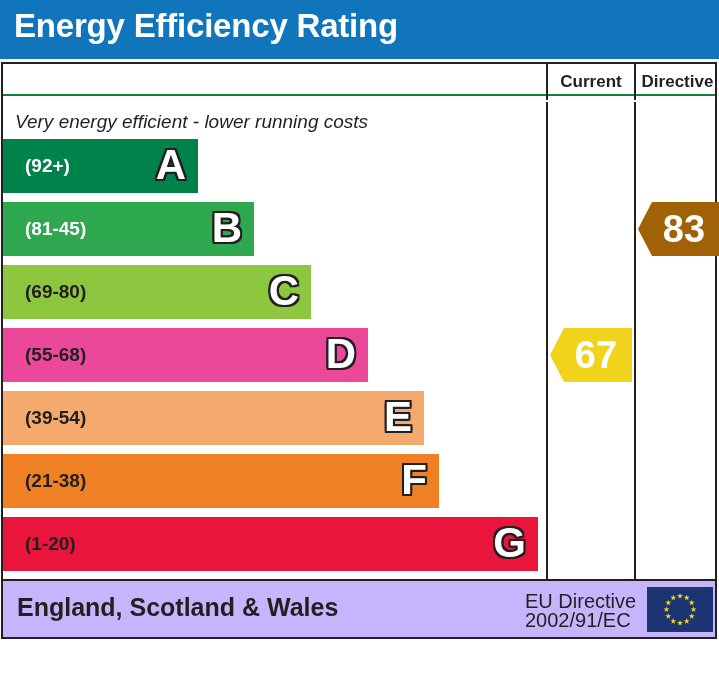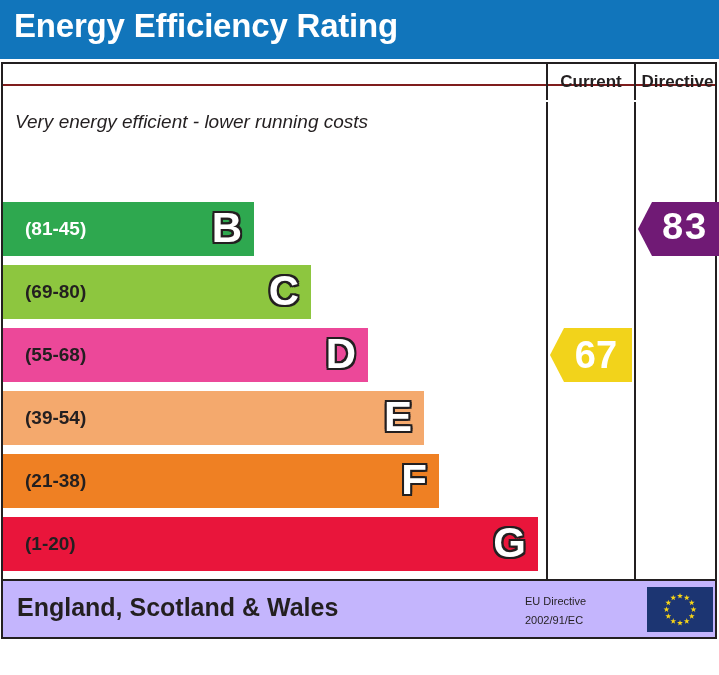--- a/index.html
+++ b/index.html
@@ -48,22 +48,22 @@
     border: 2px solid #231f20;
     box-sizing: border-box;
     background: #ffffff;
   }
 
   
   .col-head-row {
     position: absolute;
     left: 0; top: 0;
     width: 100%;
-    height: 22px;
-    border-bottom: 2px solid #7f1d1d;
+    height: 32px;
+    border-bottom: 2px solid #15803d;
     box-sizing: border-box;
     background: #ffffff;
   }
   .col-head {
     position: absolute;
     top: 0;
     height: 36px;
     line-height: 36px;
     text-align: center;
     font-size: 17px;
@@ -172,21 +172,21 @@
     top: 12px;
     font-size: 25px;
     font-weight: bold;
     color: #231f20;
     white-space: nowrap;
   }
   .footer-directive {
     position: absolute;
     left: 522px;
     top: 11px;
-    font-size: 11px;
+    font-size: 20px;
     color: #231f20;
     line-height: 19px;
     text-align: left;
     white-space: nowrap;
   }
   .eu-flag {
     position: absolute;
     left: 644px;
     top: 6px;
     width: 66px;
@@ -210,20 +210,24 @@
       <div class="col-head current">Current</div>
       <div class="col-head potential">Directive</div>
     </div>
 
     <div class="vdiv v1"></div>
     <div class="vdiv v2"></div>
 
     <div class="caption top">Very energy efficient - lower running costs</div>
 
     <div class="bands" id="band-list">
+        <div class="band" style="top: 0px; width: 195px; background: rgb(0, 131, 74);">
+          <div class="band-range" style="color: rgb(255, 255, 255);">(92+)</div>
+          <div class="band-letter">A</div>
+        </div>
         <div class="band" style="top: 63px; width: 251px; background: rgb(46, 168, 79);">
           <div class="band-range" style="color: rgb(255, 255, 255);">(81-45)</div>
           <div class="band-letter">B</div>
         </div>
         <div class="band" style="top: 126px; width: 308px; background: rgb(141, 198, 63);">
           <div class="band-range" style="color: rgb(35, 31, 32);">(69-80)</div>
           <div class="band-letter">C</div>
         </div>
         <div class="band" style="top: 189px; width: 365px; background: #ec4899;">
           <div class="band-range" style="color: rgb(35, 31, 32);">(55-68)</div>
@@ -240,21 +244,21 @@
         <div class="band" style="top: 378px; width: 535px; background: rgb(233, 21, 59);">
           <div class="band-range" style="color: rgb(35, 31, 32);">(1-20)</div>
           <div class="band-letter">G</div>
         </div>
       </div>
 
     <div id="marker-layer">
         <div class="marker" style="left: 547px; width: 82px; top: 264px; background: rgb(242, 211, 27);">
           <span class="marker-value">67</span>
         </div>
-        <div class="marker" style="left: 635px; width: 82px; top: 138px; background: #701a75; font-family: Liberation Mono, monospace;">
+        <div class="marker" style="left: 635px; width: 82px; top: 138px; background: #a16207;">
           <span class="marker-value">83</span>
         </div>
       </div>
   </div>
 
   <div class="footer">
     <div class="footer-region">England, Scotland &amp; Wales</div>
     <div class="footer-directive">
       <div>EU Directive</div>
       <div>2002/91/EC</div>

